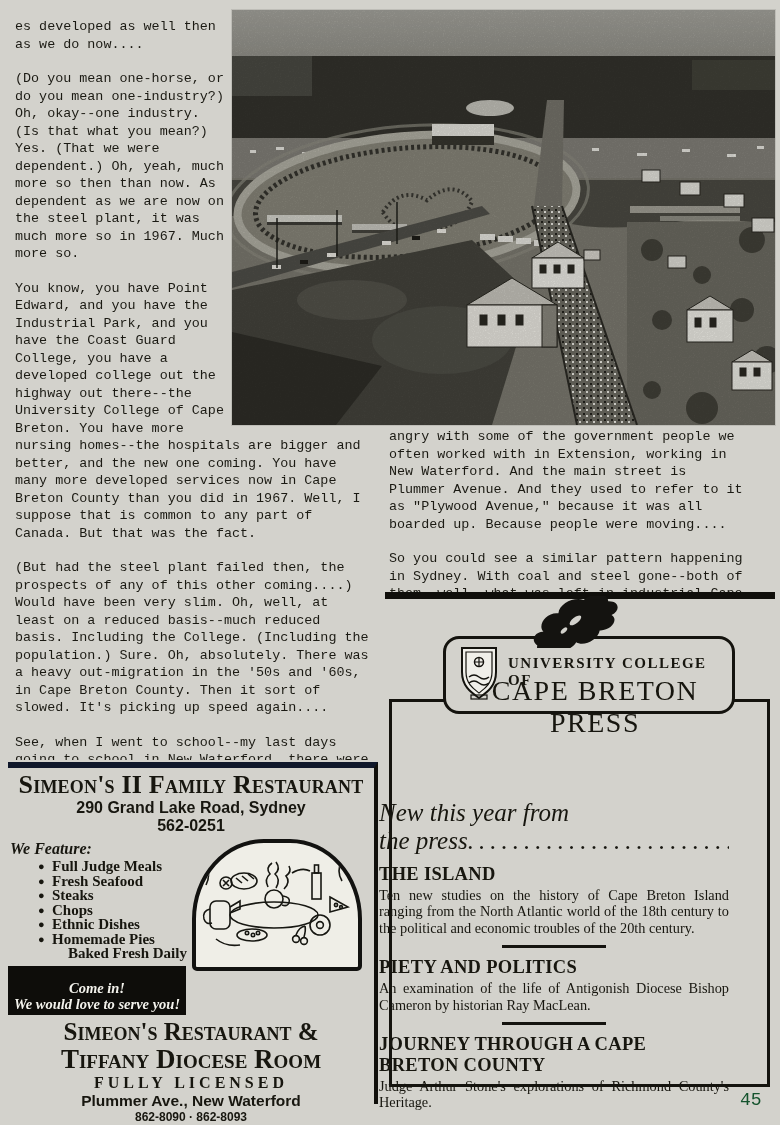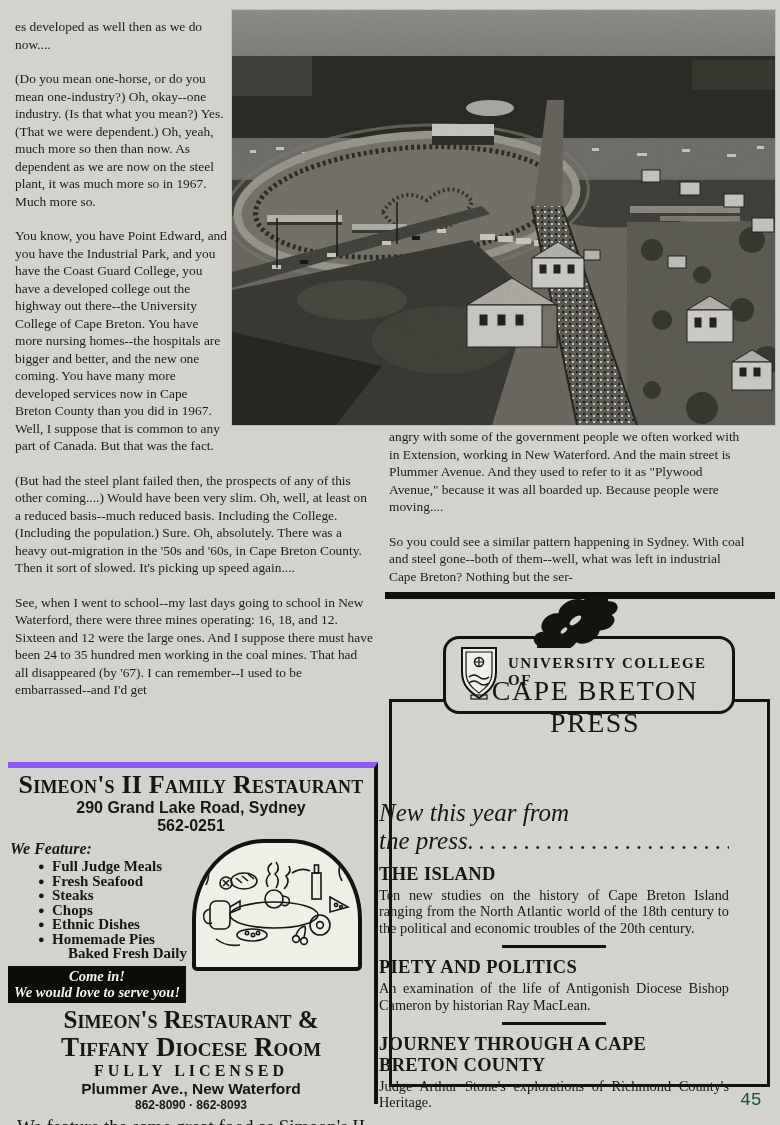--- a/index.html
+++ b/index.html
@@ -5,39 +5,39 @@
   html,body{margin:0;padding:0;background:#b9b8b2;}
   .page{
     position:relative;width:780px;height:1125px;margin:0 auto;
     background:#d3d2cc;overflow:hidden;
     font-family:"Liberation Serif",serif;color:#17160f;
   }
   
   .mono{font-family:"Liberation Mono",monospace;font-size:13.4px;line-height:17.5px;color:#1b1a13;}
   .col-left{position:absolute;left:15px;top:18px;width:358px;height:742px;overflow:hidden;}
   .photo-spacer{float:right;width:146px;height:404px;}
-  .col-left p,.col-right p{margin:0 0 17px 0;font-family:Liberation Serif, serif;}
+  .col-left p,.col-right p{margin:0 0 17px 0;}
   .col-right{position:absolute;left:389px;top:428px;width:356px;height:170px;overflow:hidden;}
   
   .photo{position:absolute;left:232px;top:10px;width:543px;height:415px;background:#8e8d84;outline:1px solid #bebdb7;}
   .photo svg{display:block;}
   
   .simeon{position:absolute;left:8px;top:762px;width:366px;height:336px;
-    border-top:6px solid #8b5cf6;border-right:4px solid #100f0b;}
+    border-top:6px solid #0f172a;border-right:4px solid #100f0b;}
   .sim-title{margin-top:3px;text-align:center;font-weight:700;font-variant:small-caps;
     font-size:26px;line-height:28px;letter-spacing:.2px;}
   .sans-b{font-family:"Liberation Sans",sans-serif;font-weight:700;}
   .sim-addr{text-align:center;font-size:16px;line-height:18px;}
   .sim-phone{text-align:center;font-size:16px;line-height:17px;}
   .sim-feature-label{margin:7px 0 2px 2px;font-size:16px;line-height:16px;font-weight:700;font-style:italic;}
   .feat{margin-left:30px;font-size:15px;line-height:14.5px;font-weight:700;width:190px;}
   .feat .bullet{display:inline-block;width:14px;font-size:11px;vertical-align:1px;}
   .feat-note{margin-left:60px;font-size:15px;line-height:15px;font-weight:700;}
   .come-in{margin-top:5px;width:178px;background:#0e0d0a;color:#f3f2ec;text-align:center;
-    font-style:italic;font-weight:700;font-size:14.5px;line-height:16px;padding:2px 0 3px 0;}
+    font-style:italic;font-weight:700;font-size:14.5px;line-height:16px;padding:14px 0 3px 0;}
   .food-frame{position:absolute;right:12px;top:71px;width:162px;height:124px;background:#efeee7;
     border:4px solid #121210;border-radius:72px 72px 5px 5px / 80px 80px 5px 5px;overflow:hidden;}
   .sim-title2{margin-top:4px;text-align:center;font-weight:700;font-variant:small-caps;font-size:25px;line-height:26px;}
   .sim-title2b{text-align:center;font-weight:700;font-variant:small-caps;font-size:27px;line-height:28px;}
   .sim-lic{text-align:center;font-weight:700;font-size:16px;line-height:19px;letter-spacing:4px;}
   .sim-addr2{text-align:center;font-size:15.5px;line-height:17px;}
   .sim-phone2{text-align:center;font-size:12px;line-height:16px;}
   .sim-foot{text-align:center;font-size:19px;line-height:21px;margin-top:3px;}
   
   .press-bar{position:absolute;left:385px;top:592px;width:390px;height:7px;background:#100f0b;}

